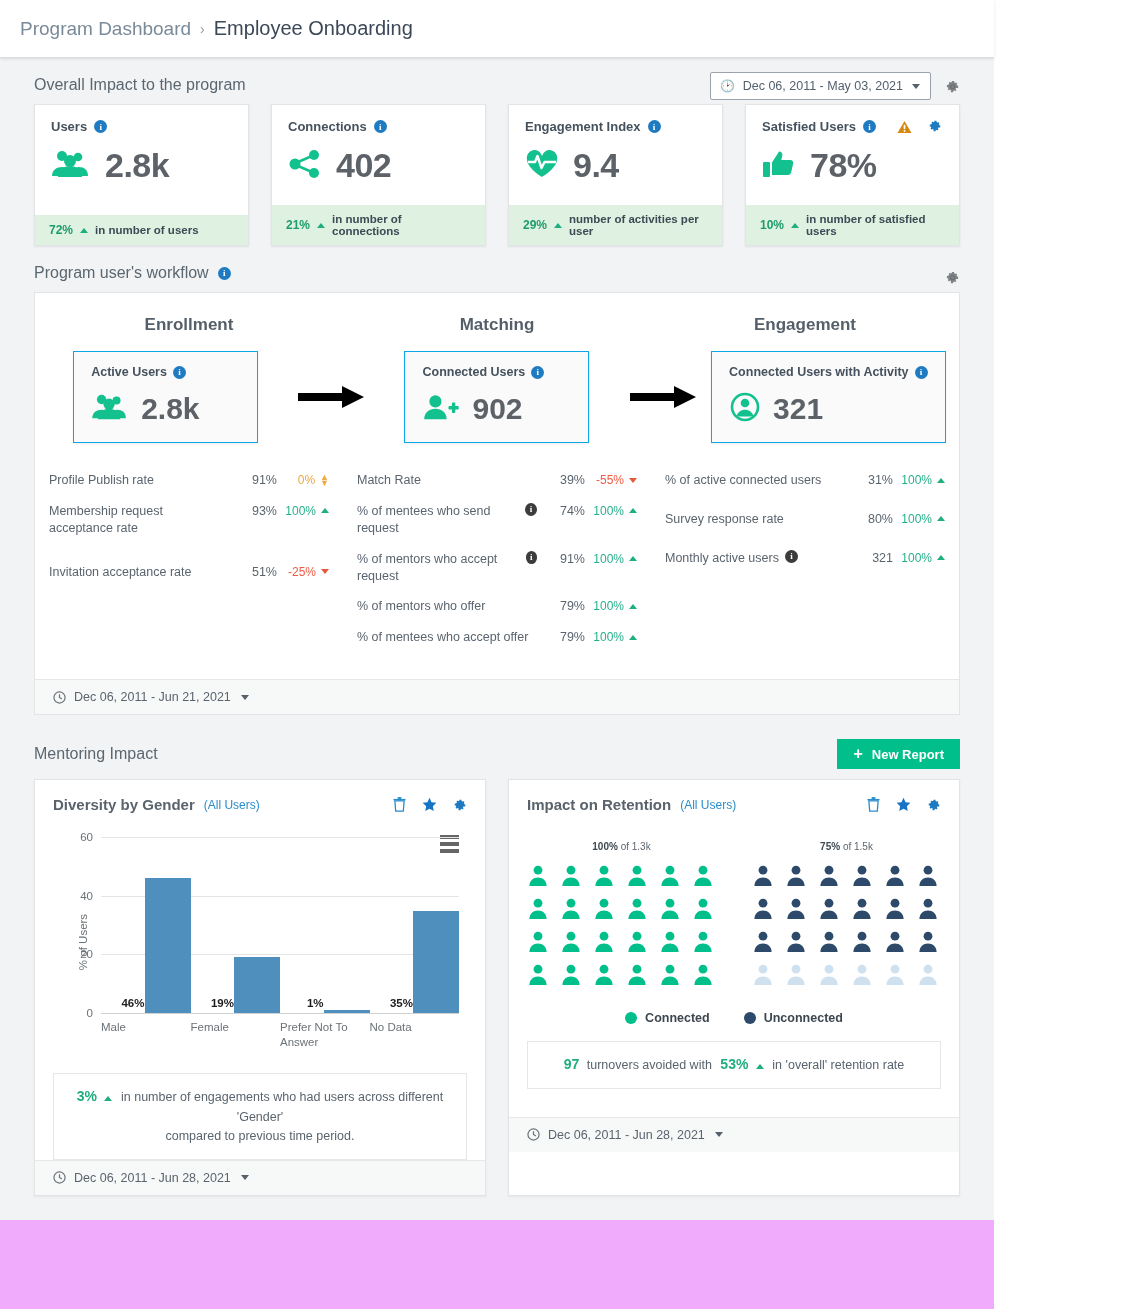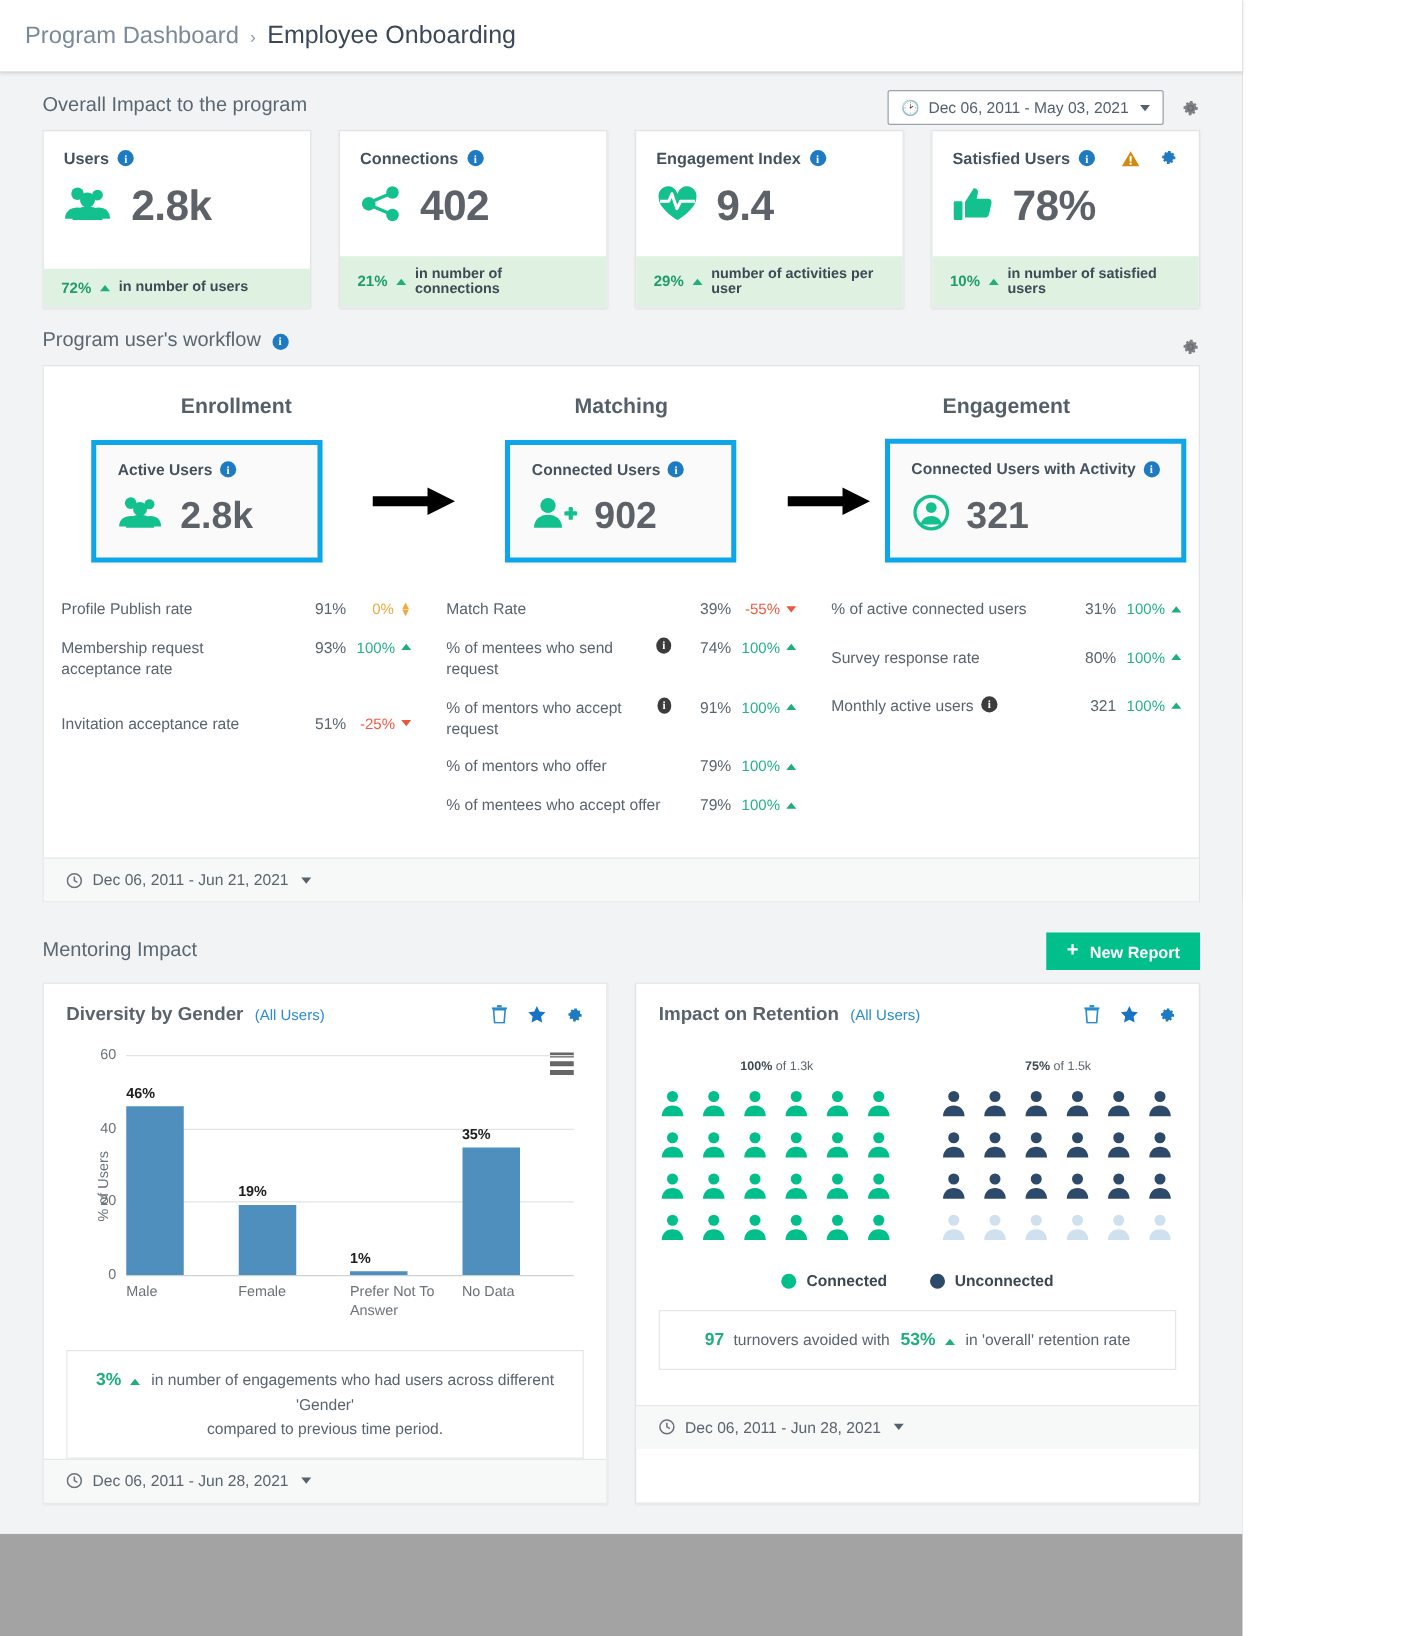--- a/index.html
+++ b/index.html
@@ -3,21 +3,21 @@
 <meta charset="utf-8">
 <style>
   * { box-sizing: border-box; margin: 0; padding: 0; }
   html, body {
     width: 1122px; height: 1309px;
     background: #ffffff;
     font-family: "Liberation Sans", sans-serif;
     color: #4a4a4a;
     overflow: hidden;
   }
-  #root { position: relative; width: 994px; height: 1309px; background: #a3a3a3; }
+  #root { position: relative; width: 994px; height: 1309px; background: #f0abfc; }
 
   
   .breadcrumb-bar {
     height: 58px; background: #fff;
     border-bottom: 1px solid #dcdcdc;
     display: flex; align-items: center;
     padding-left: 20px;
     box-shadow: 0 1px 3px rgba(0,0,0,.10);
     position: relative; z-index: 5;
   }
@@ -83,21 +83,21 @@
   .warn-tri { display:inline-block; width:15px;height:14px; cursor:pointer; }
 
   
   .wf-panel { margin: 0 34px; background: #fff; border: 1px solid #e2e4e6; }
   .wf-stage-row { display: flex; padding: 22px 0 0 0; }
   .wf-col { flex: 1; text-align: center; }
   .wf-stage-title { font-size: 17px; font-weight: bold; color: #555f69; }
   .wf-cards { display: flex; align-items: center; padding: 16px 0 10px 0; }
   .wf-cardwrap { flex: 1; display: flex; justify-content: center; }
   .wf-card {
-    background: #fafafa; border: 4px solid #0ea5e9; box-shadow: 0 1px 2px rgba(0,0,0,.07);
+    background: #fafafa; border: 1px solid #0ea5e9; box-shadow: 0 1px 2px rgba(0,0,0,.07);
     padding: 13px 17px 16px 17px; min-width: 185px;
   }
   .wf-card-hd { font-size: 12.5px; font-weight: bold; color: #45525e; display: flex; align-items: center; gap: 6px; }
   .wf-card-bd { display: flex; align-items: center; gap: 12px; margin-top: 13px; }
   .wf-card-val { font-size: 30px; font-weight: bold; color: #5d6268; }
   .wf-arrow { width: 70px; display: flex; justify-content: center; align-items: center; }
 
   
   .metrics-row { display: flex; padding: 12px 0 26px 0; }
   .metrics-col { flex: 1; padding: 0 14px 0 14px; }
@@ -149,21 +149,21 @@
 
   .ylabel {
     position: absolute; left: 2px; top: 50%; transform: translateY(-50%) rotate(-90deg);
     transform-origin: center; font-size: 11.5px; color: #6b7277; white-space: nowrap;
   }
   .plot { position: absolute; left: 48px; right: 8px; top: 10px; bottom: 44px; }
   .gridline { position: absolute; left: 0; right: 0; height: 1px; background: #e3e4e5; }
   .gridline.axis { background: #cfd1d2; }
   .ytick { position: absolute; right: 100%; margin-right: 8px; font-size: 11.5px; color: #6b7277; transform: translateY(-50%); }
   .bars { position: absolute; left: 0; right: 0; top: 0; bottom: 0; display: flex; align-items: flex-end; }
-  .barcell { flex: 1; display: flex; flex-direction: column; align-items: flex-start; justify-content: flex-end; height: 100%; position: relative; }
+  .barcell { flex: 1; display: flex; align-items: flex-end; justify-content: flex-end; height: 100%; position: relative; }
   .bar { width: 46px; background: #4f8fbd; }
   .barlabel { font-size: 11.5px; font-weight: bold; color: #1d1d1d; margin-bottom: 4px; }
   .xticks { position: absolute; left: 48px; right: 8px; bottom: 8px; display: flex; }
   .xtick { flex: 1; text-align: left; font-size: 11.5px; color: #6b7277; line-height: 1.25; }
 
   .note-box {
     border: 1px solid #e4e6e8; margin: 16px 18px 0 18px; padding: 12px 14px;
     text-align: center; font-size: 12.5px; color: #5a646e; line-height: 1.55;
   }
   .note-box .hl { color: #1fae7e; font-weight: bold; font-size: 14px; }

